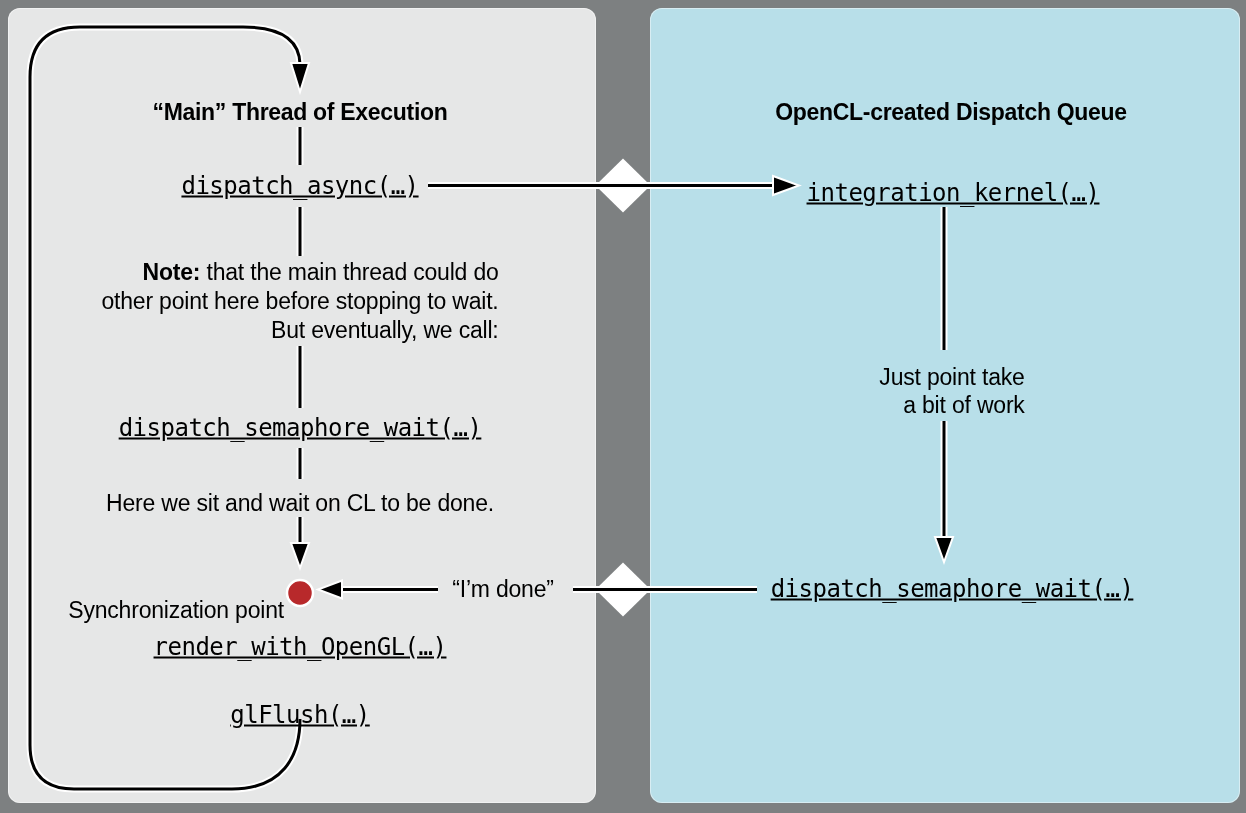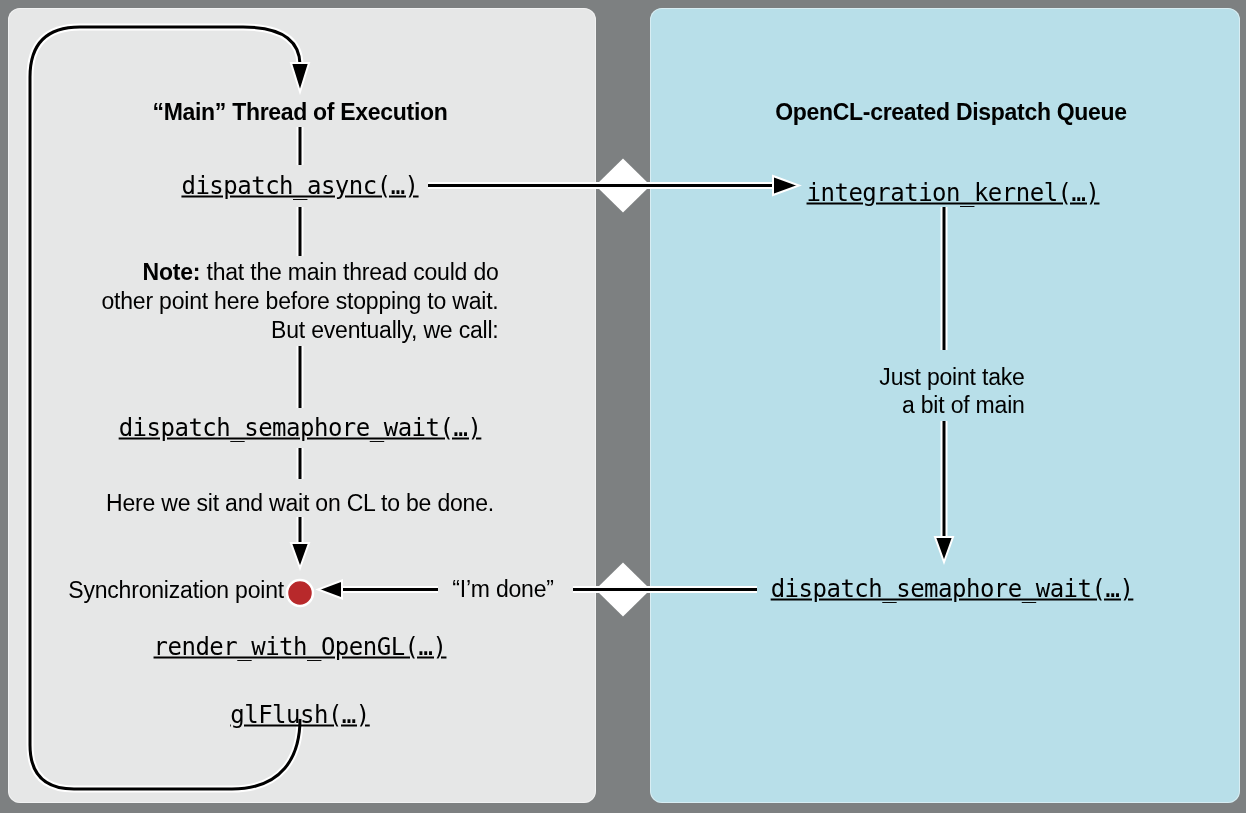--- a/index.html
+++ b/index.html
@@ -48,21 +48,21 @@
   }
   .center { text-align: right; }
   b { font-weight: bold; }
 
   
   #t-left-title   { left: 300px; top: 112px; }
   #t-dispatch-async { left: 300px; top: 186px; }
   #t-note         { left: 300px; top: 301px; }
   #t-sem-wait-left{ left: 300px; top: 428px; }
   #t-wait-caption { left: 300px; top: 503px; }
-  #t-sync-label   { right: 962px; top: 590px; transform: translateY(-50%); left: auto; text-align: right; }
+  #t-sync-label   { right: 962px; top: 610px; transform: translateY(-50%); left: auto; text-align: right; }
   #t-render       { left: 300px; top: 647px; }
   #t-glflush      { left: 300px; top: 703px; margin-top: 12px; }
 
   #t-right-title  { left: 951px; top: 112px; }
   #t-int-kernel   { left: 953px; top: 193px; }
   #t-duration     { left: 952px; top: 391px; line-height: 28px; }
   #t-sem-wait-right { left: 952px; top: 589px; }
   #t-im-done      { left: 503px; top: 589px; }
 </style>
 </head>
@@ -135,20 +135,20 @@
   <div id="t-render" class="txt mono">render_with_OpenGL(…)</div>
 
   <div id="t-glflush" class="txt mono">glFlush(…)</div>
 
   <div id="t-right-title" class="txt title">OpenCL-created Dispatch Queue</div>
 
   <div id="t-int-kernel" class="txt mono">integration_kernel(…)</div>
 
   <div id="t-duration" class="txt center">
     <span>Just point take</span><br>
-    <span>a bit of main</span>
+    <span>a bit of work</span>
   </div>
 
   <div id="t-sem-wait-right" class="txt mono">dispatch_semaphore_wait(…)</div>
 
   <div id="t-im-done" class="txt">“I’m done”</div>
 
 </div>
 
 </body></html>

